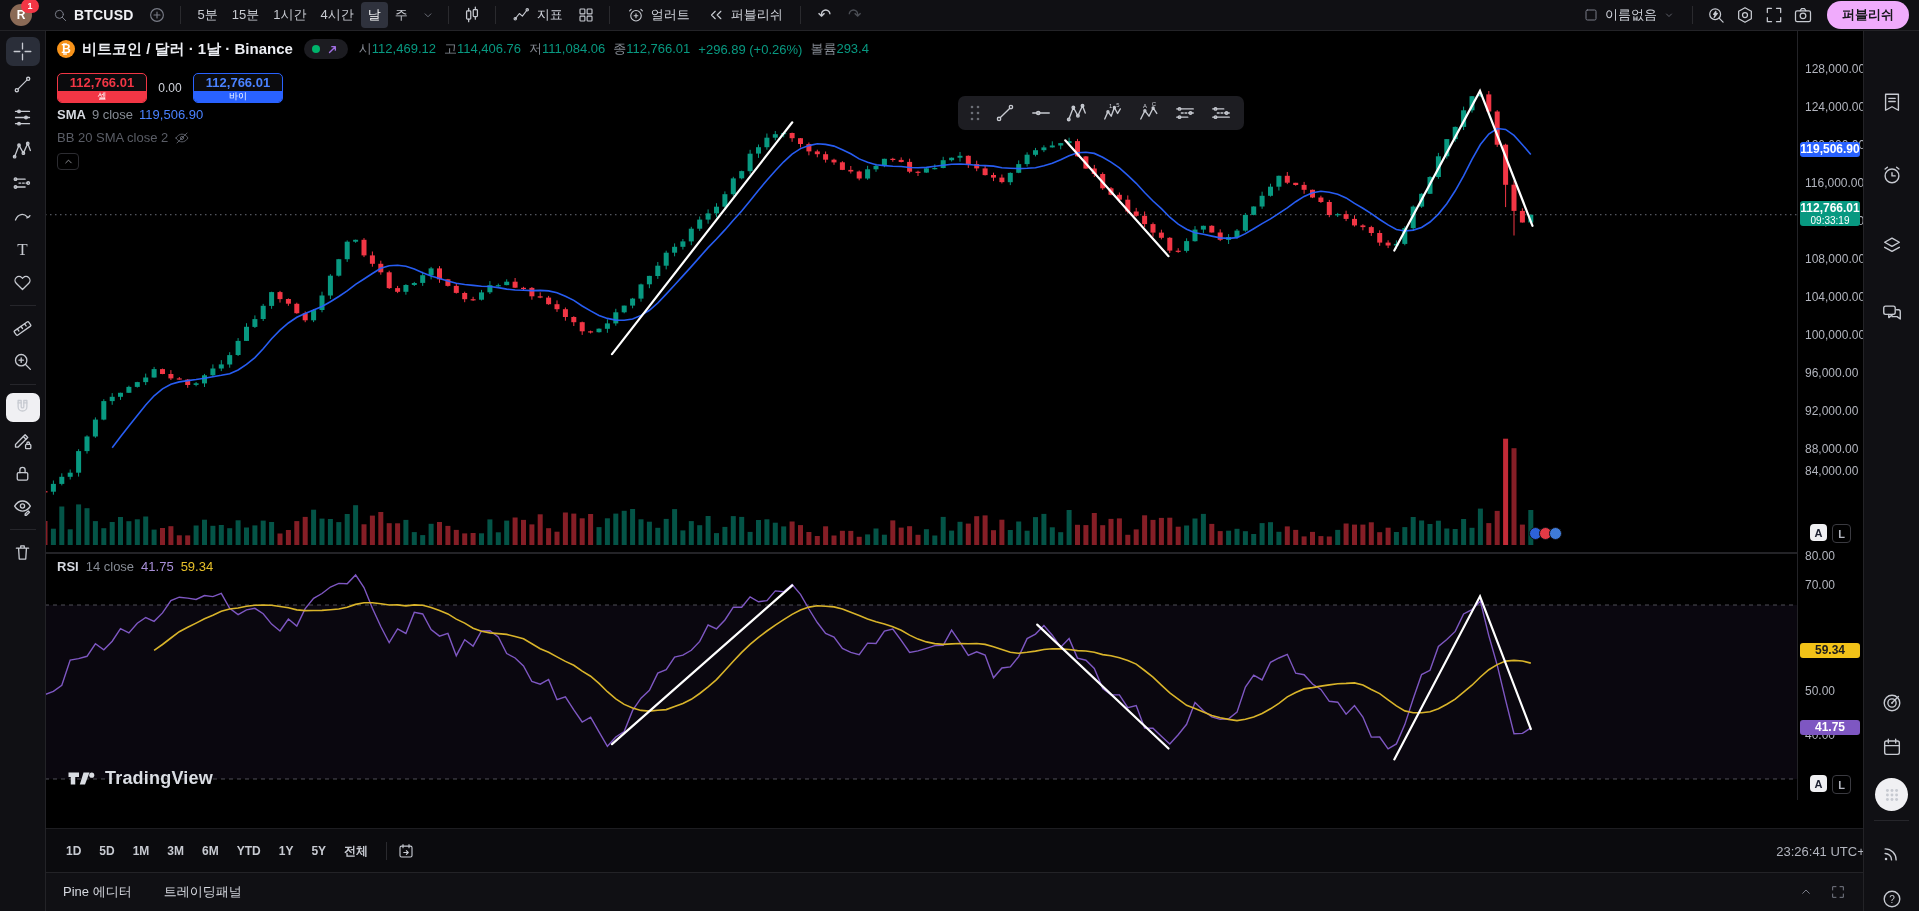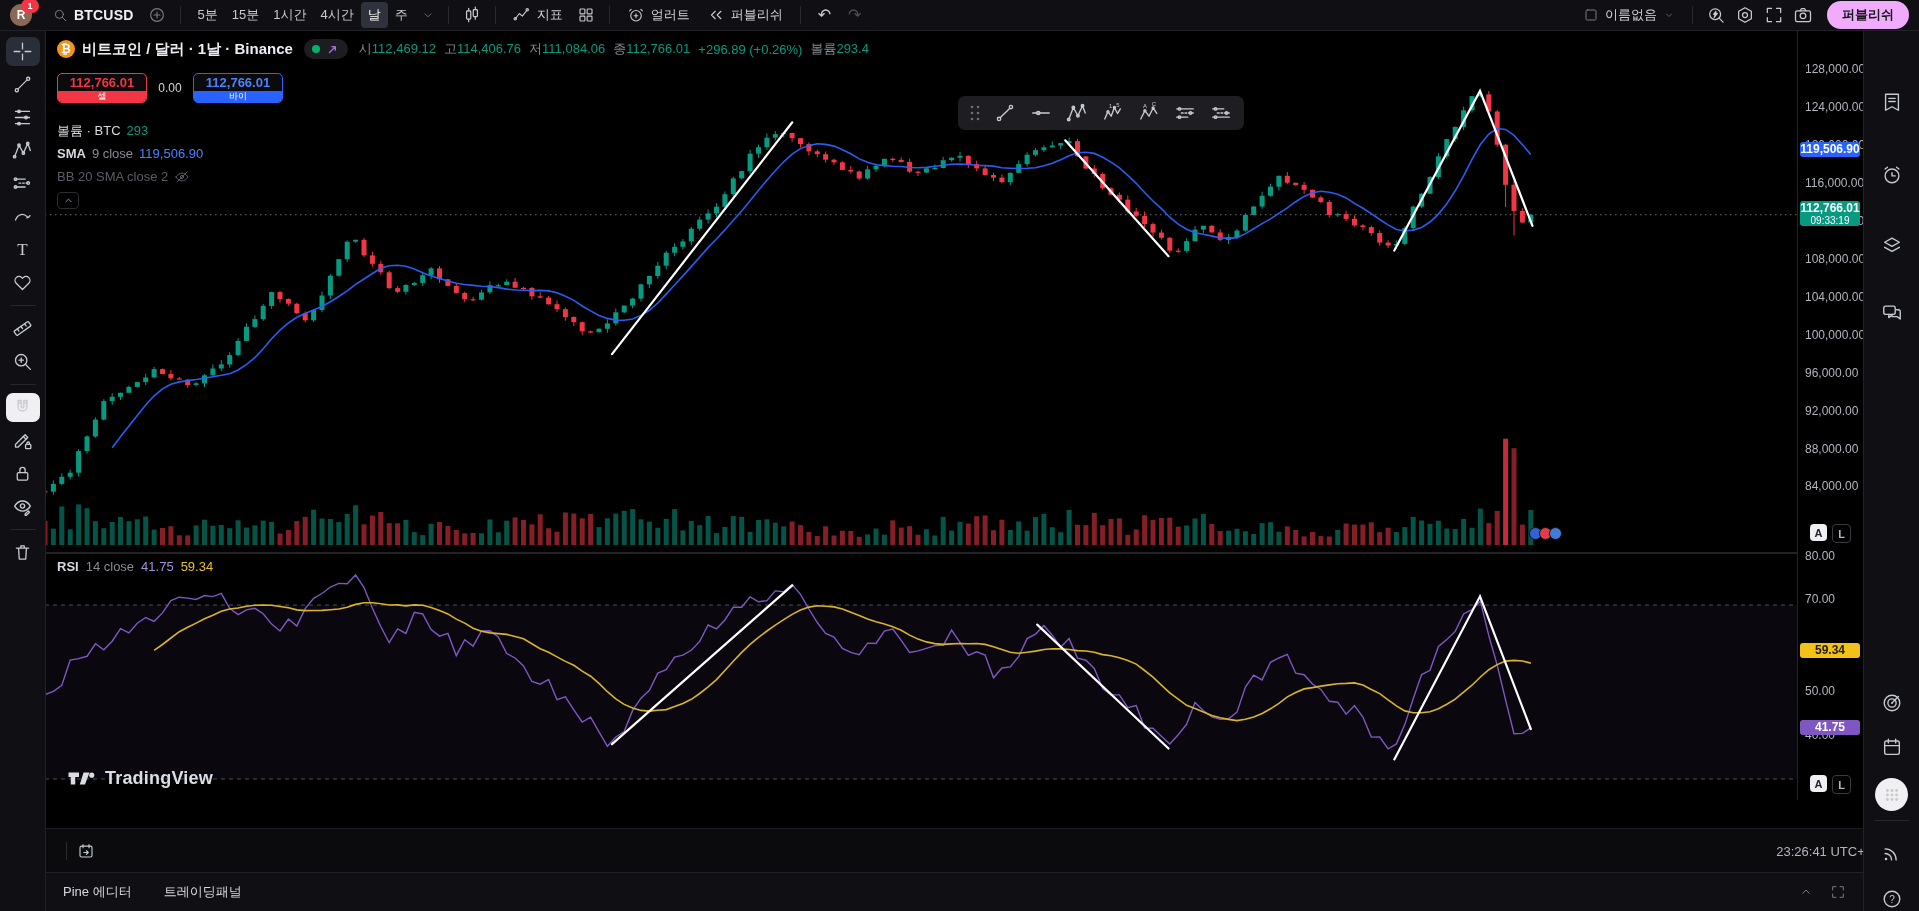--- a/index.html
+++ b/index.html
@@ -1129,24 +1129,20 @@
         <div class="tbtn sell">
           <span class="p">112,766.01</span>
           <span class="s">셀</span>
         </div>
         <span class="spread">0.00</span>
         <div class="tbtn buy">
           <span class="p">112,766.01</span>
           <span class="s">바이</span>
         </div>
       </div>
-      <div class="ind-row" style="margin-top:16px">
-        <span class="nm">볼륨 · BTC</span>
-        <span class="v-teal">293</span>
-      </div>
       <div class="ind-row">
         <span class="nm" style="font-weight:bold">SMA</span>
         <span class="pr">9 close</span>
         <span class="v-blue">119,506.90</span>
       </div>
       <div class="ind-row ghost">
         <span class="nm">BB 20 SMA close 2</span>
         <span class="ic i16" style="color:#5a5d66">
             <svg viewBox="0 0 24 24">
               <path d="M3 12c2.5-4 6-5.8 9-5.8s6.5 1.8 9 5.8c-2.5 4-6 5.8-9 5.8S5.5 16 3 12z"></path>
@@ -1187,23 +1183,23 @@
     <div class="markers">
       <span class="mk" style="background:#2d62d9"></span>
       <span class="mk" style="background:#e23a46"></span>
       <span class="mk" style="background:#3f7bd8"></span>
     </div>
 
     <div class="price-scale" id="price-scale">
         <div class="tick" style="top: 697.5px;">40.00</div>
         <div class="tick" style="top: 654px;">50.00</div>
         <div class="tick" style="top: 610.5px;">60.00</div>
-        <div class="tick" style="top: 562px;">70.00</div>
+        <div class="tick" style="top: 548px;">70.00</div>
         <div class="tick" style="top: 519px;">80.00</div>
-        <div class="tick" style="top: 449px;">84,000.00</div>
+        <div class="tick" style="top: 434px;">84,000.00</div>
         <div class="tick" style="top: 412px;">88,000.00</div>
         <div class="tick" style="top: 374px;">92,000.00</div>
         <div class="tick" style="top: 336px;">96,000.00</div>
         <div class="tick" style="top: 298px;">100,000.00</div>
         <div class="tick" style="top: 260px;">104,000.00</div>
         <div class="tick" style="top: 222px;">108,000.00</div>
         <div class="tick" style="top: 184px;">112,000.00</div>
         <div class="tick" style="top: 146px;">116,000.00</div>
         <div class="tick" style="top: 108px;">120,000.00</div>
         <div class="tick" style="top: 70px;">124,000.00</div>
@@ -1226,20 +1222,31 @@
         <span class="l">L</span>
       </div>
       <div class="al" style="top:745px">
         <span class="a">A</span>
         <span class="l">L</span>
       </div>
     </div>
 
 
     <div class="range-bar">
+      <div id="ranges" style="display:flex;align-items:center">
+          <span class="rb-btn">1D</span>
+          <span class="rb-btn">5D</span>
+          <span class="rb-btn">1M</span>
+          <span class="rb-btn">3M</span>
+          <span class="rb-btn">6M</span>
+          <span class="rb-btn">YTD</span>
+          <span class="rb-btn">1Y</span>
+          <span class="rb-btn">5Y</span>
+          <span class="rb-btn">전체</span>
+        </div>
       <div class="sep"></div>
       <span class="ic i18 tb-btn" style="padding:3px">
           <svg viewBox="0 0 24 24">
             <rect x="4" y="5.5" width="16" height="14.5" rx="2"></rect>
             <path d="M8 3.5v4M16 3.5v4M9 14h6M12.5 11.5L15 14l-2.5 2.5"></path>
           </svg>
         </span>
       <span class="rb-clock">23:26:41 UTC+9</span>
     </div>
   </main>

